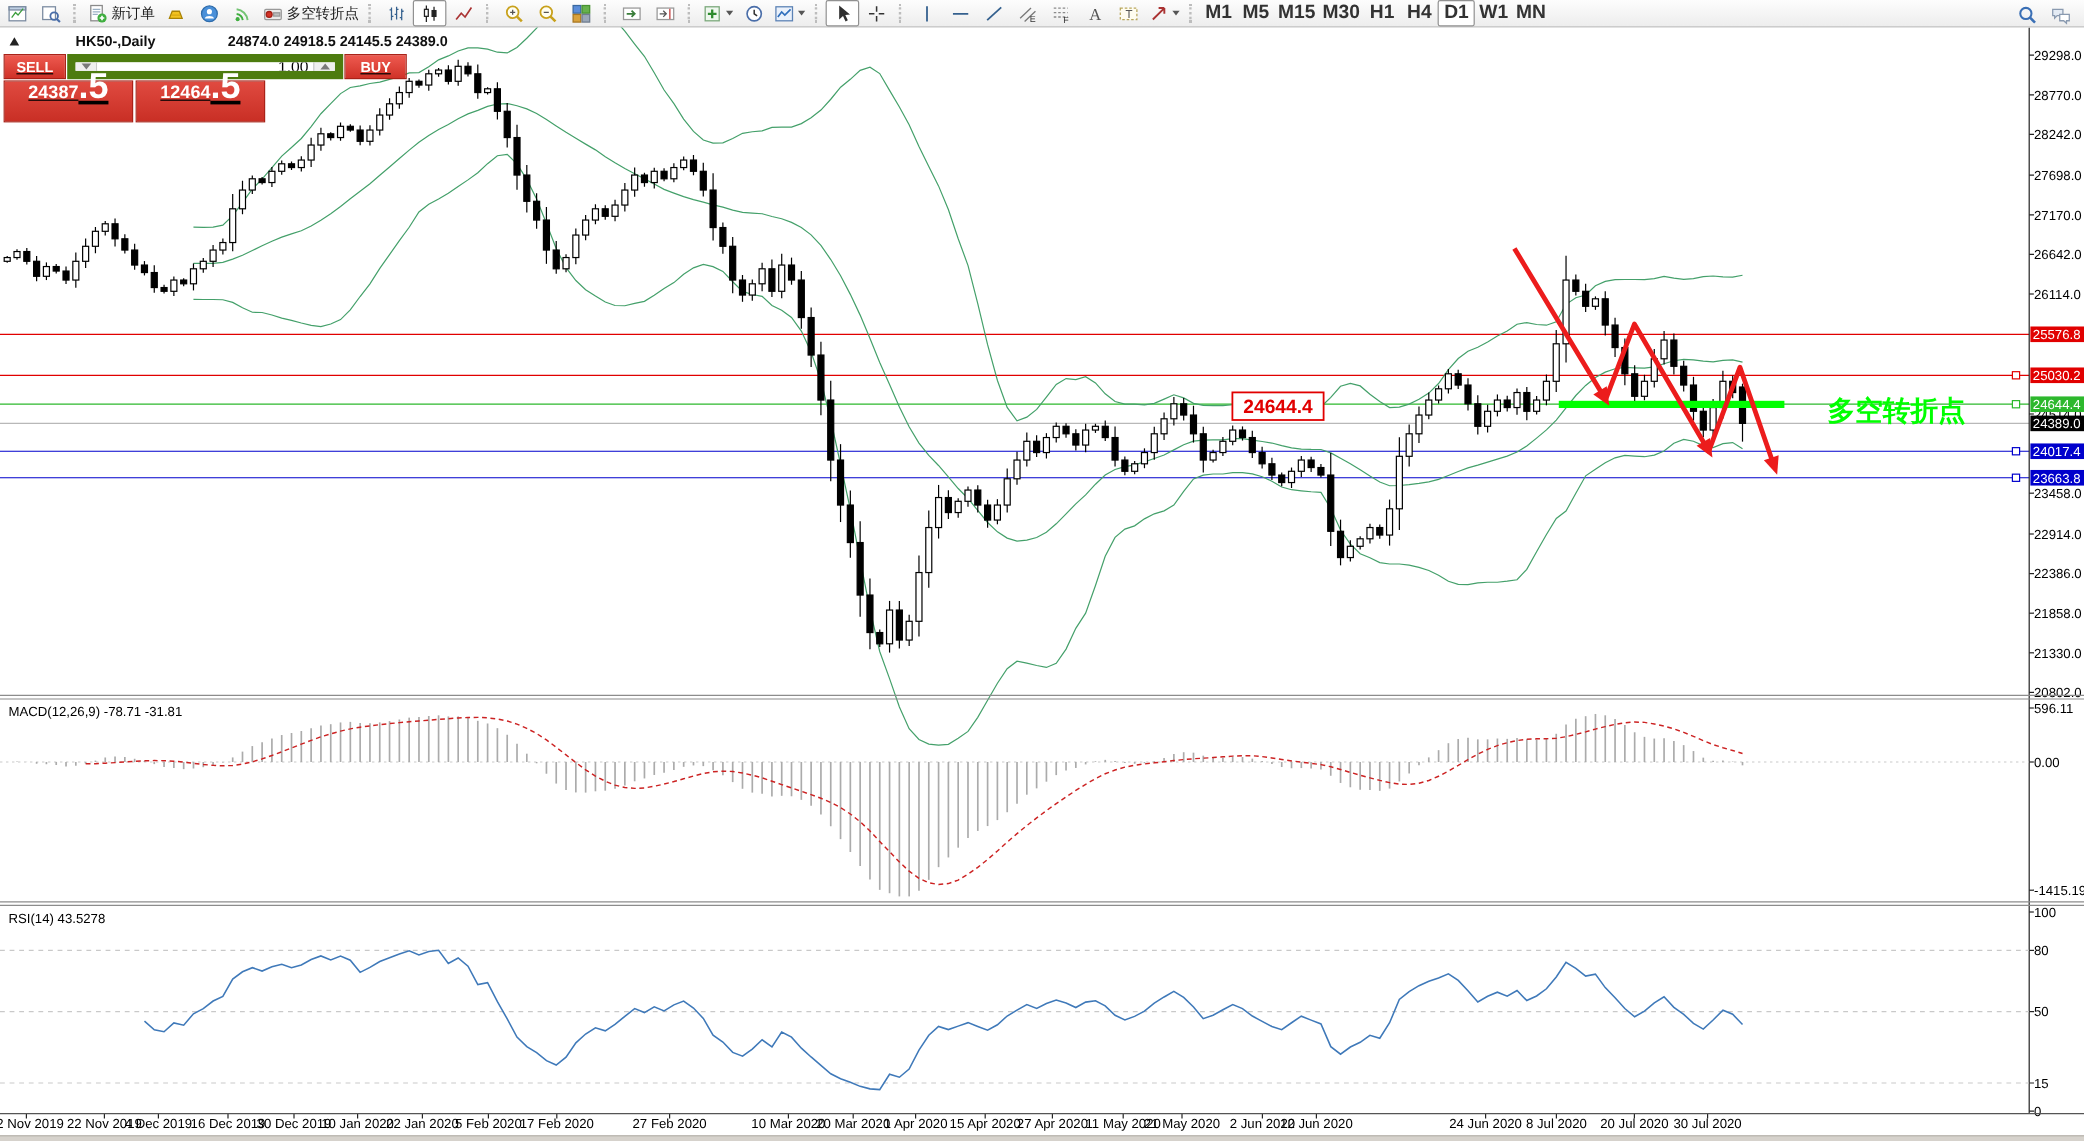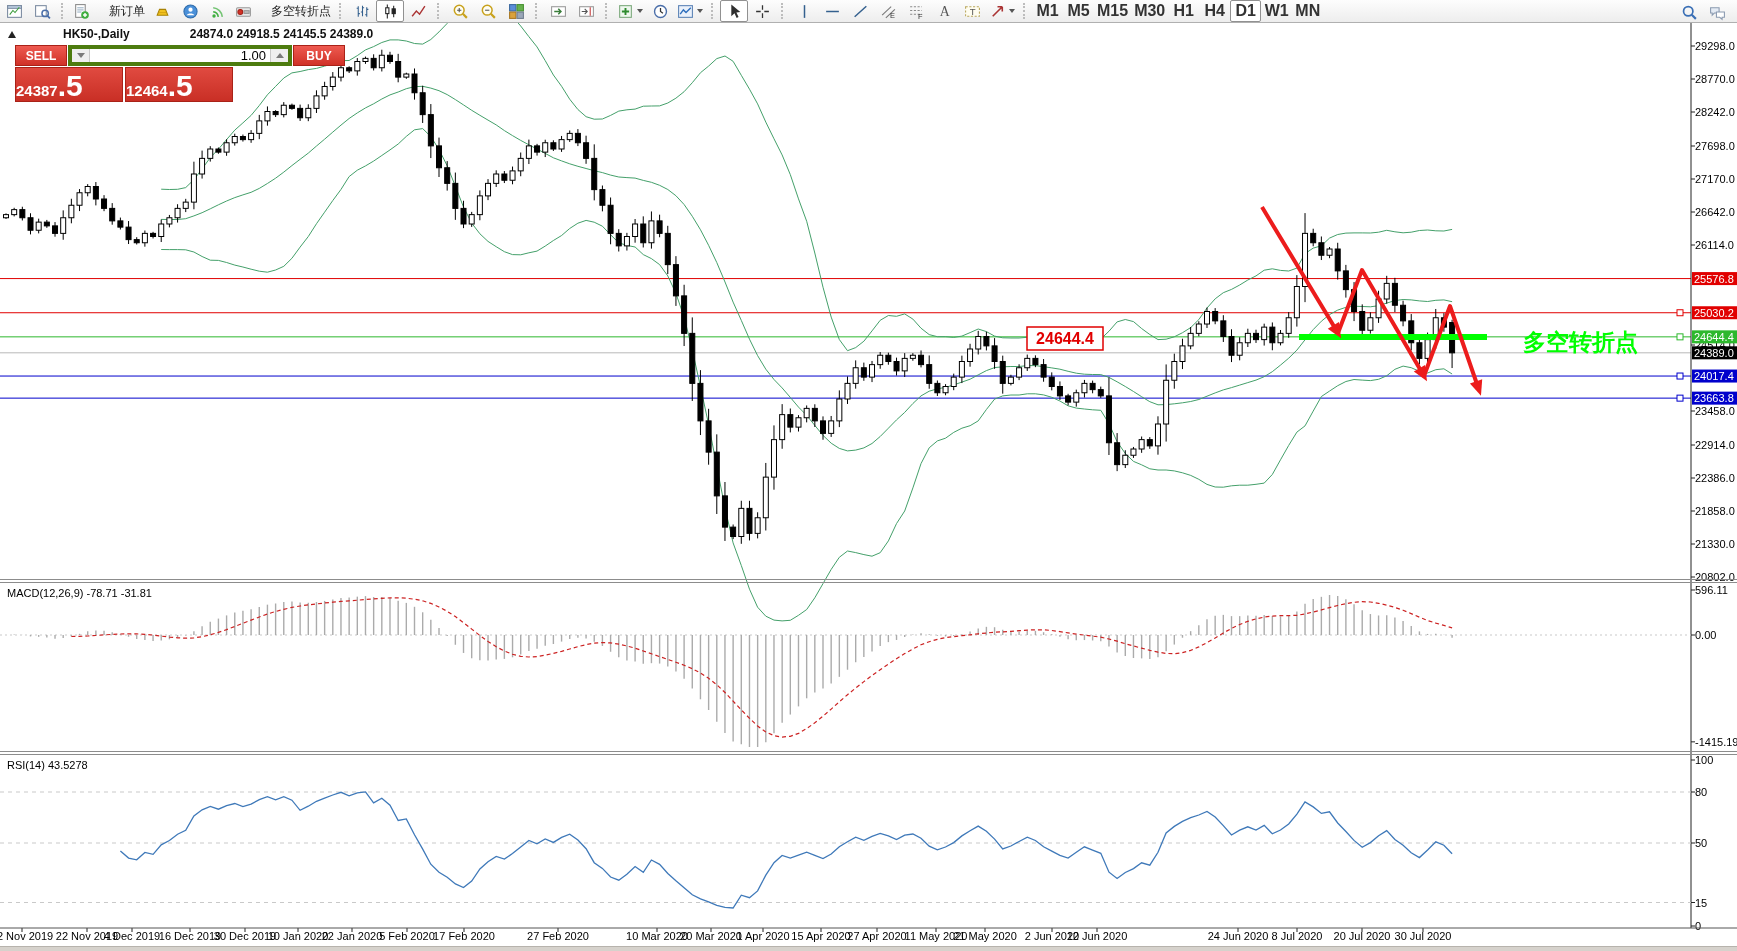--- a/index.html
+++ b/index.html
@@ -5,49 +5,49 @@
   html,body{margin:0;padding:0;background:#fff;font-family:"Liberation Sans",sans-serif;}
   #app{position:relative;width:1737px;height:951px;overflow:hidden;background:#fff;}
   
   .toolbar{position:absolute;left:0;top:0;width:1737px;height:23px;
     background:linear-gradient(#fdfdfd,#ededed);border-bottom:1px solid #b0b0b0;
     display:flex;align-items:center;box-sizing:border-box;}
   .grip{width:3px;height:16px;border-left:2px dotted #bdbdbd;margin:0 4px 0 5px;}
   .tb{height:20px;min-width:22px;display:flex;align-items:center;justify-content:center;
     border:1px solid transparent;border-radius:2px;padding:0 2px;cursor:default;}
   .tb.sel{background:#fff;border:1px solid #919191;text-align:center;}
-  .tb .lbl{font-size:12px;color:#1c1c1c;margin-left:19px;white-space:nowrap;}
+  .tb .lbl{font-size:12px;color:#1c1c1c;margin-left:3px;white-space:nowrap;}
   .tb .caret{width:0;height:0;border-left:3.5px solid transparent;border-right:3.5px solid transparent;
     border-top:4px solid #555;margin-left:3px;}
   .tb.tf{font-size:16px;font-weight:bold;color:#333;min-width:25px;}
   .tbright{position:absolute;right:6px;top:1px;display:flex;}
   .tb svg{display:block;}
   
   .chart-area{position:absolute;left:0;top:23px;width:1737px;height:923px;background:#fff;}
   .chart-title{position:absolute;left:8px;top:4px;font-size:12px;font-weight:bold;color:#111;
     display:flex;align-items:center;gap:40px;}
   .chart-title .tri{width:0;height:0;border-left:4px solid transparent;border-right:4px solid transparent;
     border-bottom:7px solid #222;display:inline-block;margin-right:7px;}
   .chart-title .ohlc{margin-left:20px;font-weight:bold;}
   
-  .ocw{position:absolute;left:15px;top:22px;width:218px;z-index:5;}
+  .ocw{position:absolute;left:3px;top:22px;width:218px;z-index:5;text-decoration:underline;}
   .ocw .r1{display:flex;height:21px;}
   .sellb,.buyb{flex:0 0 52px;background:linear-gradient(#ee5a50,#d03228);color:#fff;font-size:12px;
     font-weight:bold;display:flex;align-items:center;justify-content:center;border:1px solid #a92218;box-sizing:border-box;}
-  .volwrap{flex:1;display:flex;background:#fff;border:4px solid #4d7c0f;box-sizing:border-box;margin:0 1px;}
+  .volwrap{flex:1;display:flex;background:#fff;border:7px solid #4d7c0f;box-sizing:border-box;margin:0 1px;}
   .spin{width:17px;background:#efefef;display:flex;align-items:center;justify-content:center;}
   .spin.dn{border-right:1px solid #c9c9c9;}
   .spin.up{border-left:1px solid #c9c9c9;}
   .spin .tdn{width:0;height:0;border-left:4px solid transparent;border-right:4px solid transparent;border-top:5px solid #7a7a7a;}
   .spin .tup{width:0;height:0;border-left:4px solid transparent;border-right:4px solid transparent;border-bottom:5px solid #7a7a7a;}
   .vol{flex:1;border:none;outline:none;font-family:"Liberation Sans",sans-serif;font-size:13px;
     text-align:right;padding:0 4px 0 0;min-width:10px;}
   .ocw .r2{display:flex;height:35px;margin-top:1px;}
   .pbox{flex:1;background:linear-gradient(#e04a40,#c92f25);border:1px solid #a92218;color:#fff;
-    display:flex;align-items:flex-end;padding-bottom:1px;box-sizing:border-box;}
+    display:flex;align-items:flex-end;justify-content:center;padding-bottom:14px;box-sizing:border-box;}
   .pbox.sell{margin-right:2px;}
   .pmain{font-size:15px;font-weight:bold;line-height:19px;}
   .ppips{font-size:30px;font-weight:bold;line-height:28px;}
   .bottom-strip{position:absolute;left:0;top:946px;width:1737px;height:5px;background:#d6d2cc;border-top:1px solid #b7b3ad;}
 </style>
 </head>
 <body>
 
 <div id="app">
   <div class="toolbar" id="toolbar">

